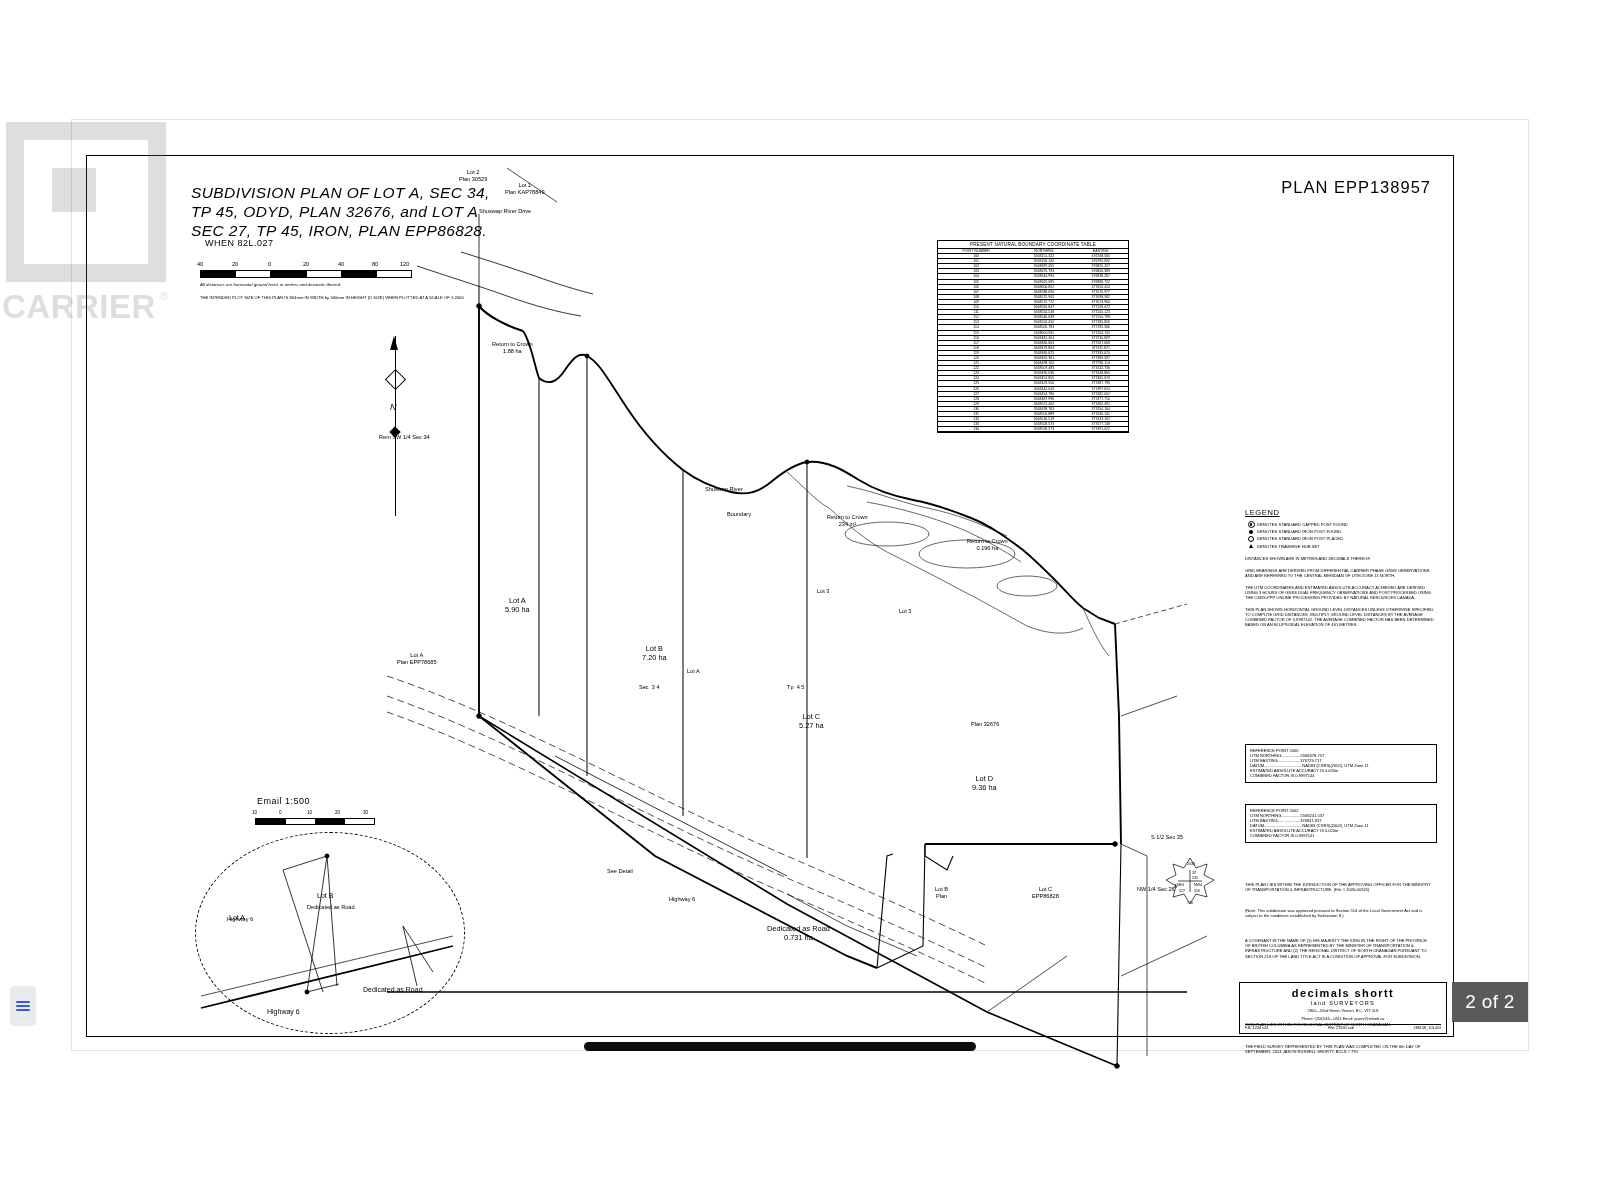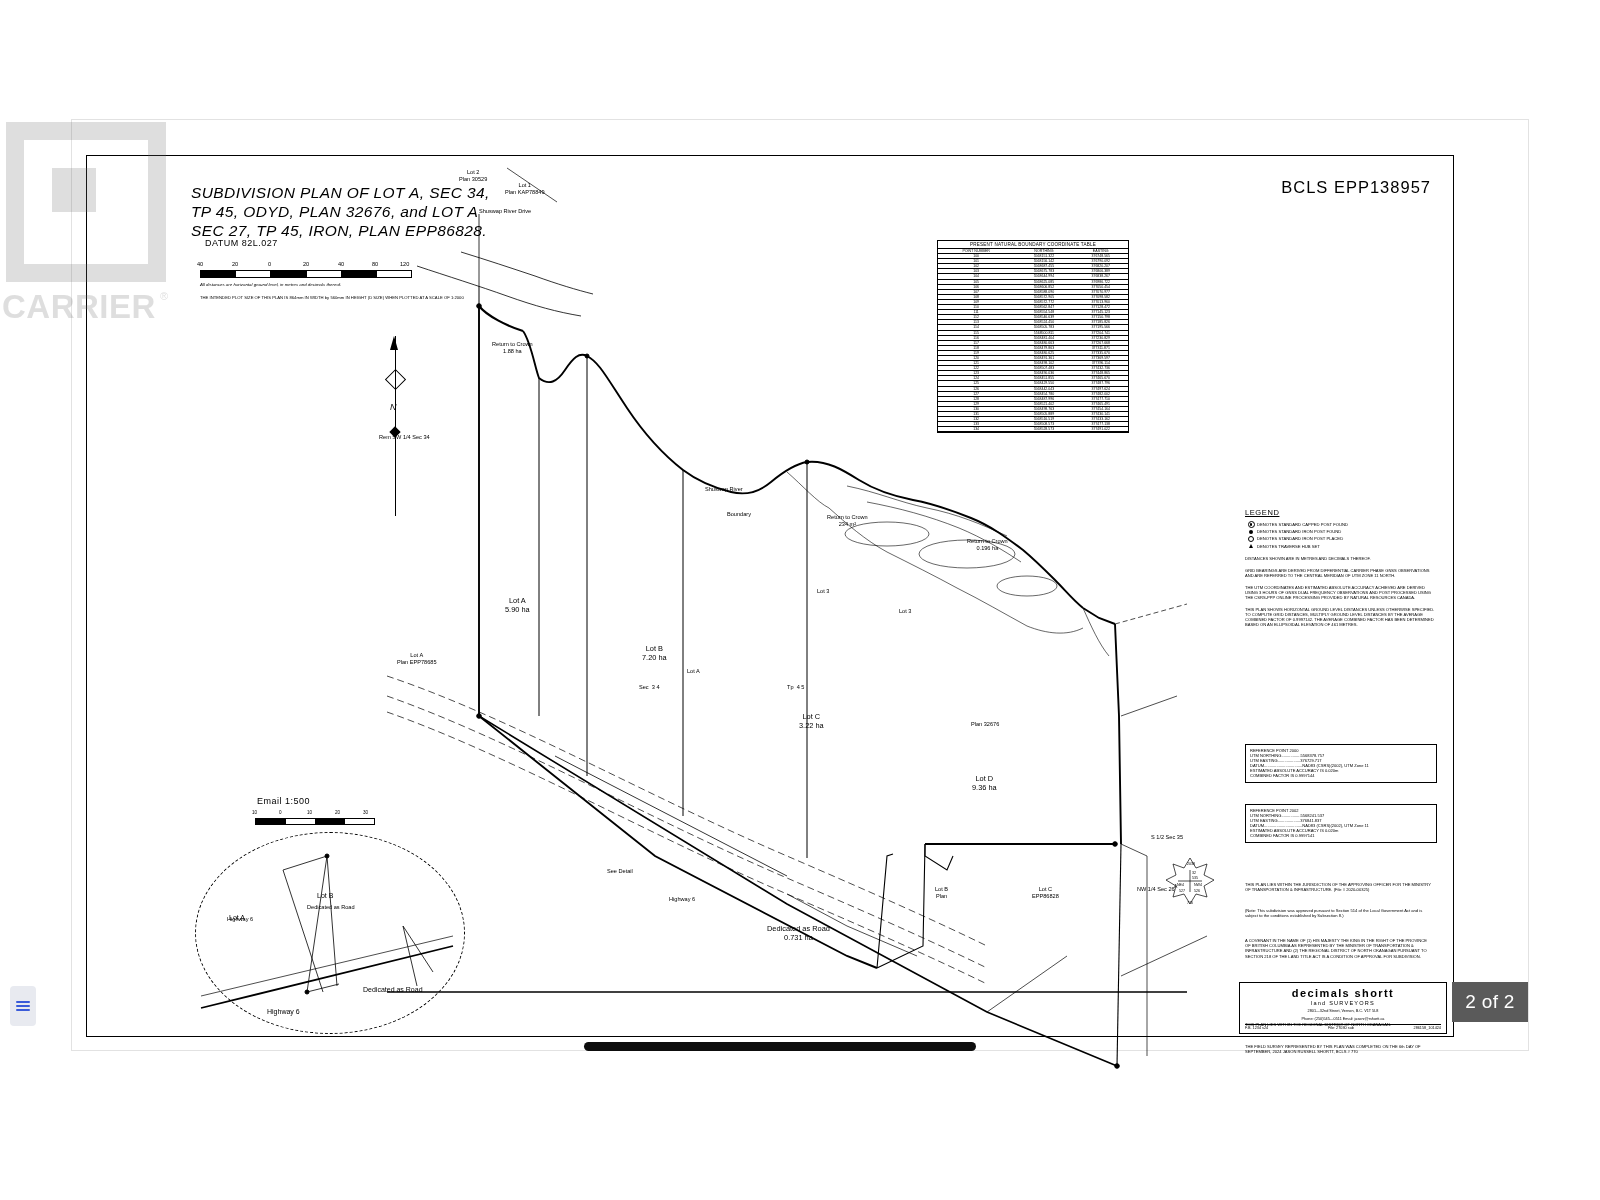--- a/index.html
+++ b/index.html
@@ -119,22 +119,22 @@
   <div id="doc-frame"></div>
 
   <div id="page-sheet">
 
     <div class="title-block">
       <div class="title-line">SUBDIVISION PLAN OF LOT A, SEC 34,</div>
       <div class="title-line">TP 45, ODYD, PLAN 32676, and LOT A</div>
       <div class="title-line">SEC 27, TP 45, IRON, PLAN EPP86828.</div>
     </div>
 
-    <div class="plan-no">BCLS EPP138957</div>
-    <div class="bcgs">DATUM  82L.027</div>
+    <div class="plan-no">PLAN EPP138957</div>
+    <div class="bcgs">WHEN  82L.027</div>
 
     <div id="scalebar">
       <div class="nums">
         <span style="left:-3px">40</span>
         <span style="left:32px">20</span>
         <span style="left:68px">0</span>
         <span style="left:103px">20</span>
         <span style="left:138px">40</span>
         <span style="left:172px">80</span>
         <span style="left:200px">120</span>
@@ -419,21 +419,21 @@
         <circle cx="500" cy="200" r="2" fill="#000"></circle>
       </g>
     </svg>
 
     <div id="map-labels">
         <div class="t" style="left: 418px; top: 440px; font-size: 7.4px; line-height: 9px; text-align: center;">Lot A
 5.90 ha</div>
         <div class="t" style="left: 555px; top: 488px; font-size: 7.4px; line-height: 9px; text-align: center;">Lot B
 7.20 ha</div>
         <div class="t" style="left: 712px; top: 556px; font-size: 7.4px; line-height: 9px; text-align: center;">Lot C
-3.22 ha</div>
+5.27 ha</div>
         <div class="t" style="left: 885px; top: 618px; font-size: 7.4px; line-height: 9px; text-align: center;">Lot D
 9.36 ha</div>
         <div class="t" style="left: 680px; top: 768px; font-size: 7.4px; line-height: 9px; text-align: center;">Dedicated as Road
 0.731 ha</div>
         <div class="t" style="left: 310px; top: 496px; font-size: 5.6px; line-height: 7.2px; text-align: center;">Lot A
 Plan EPP78685</div>
         <div class="t" style="left: 292px; top: 278px; font-size: 5.6px; line-height: 7.2px; text-align: center;">Rem SW 1/4 Sec 34</div>
         <div class="t" style="left: 884px; top: 565px; font-size: 5.6px; line-height: 7.2px; text-align: center;">Plan 32676</div>
         <div class="t" style="left: 945px; top: 730px; font-size: 5.6px; line-height: 7.2px; text-align: center;">Lot C
 EPP86828</div>

